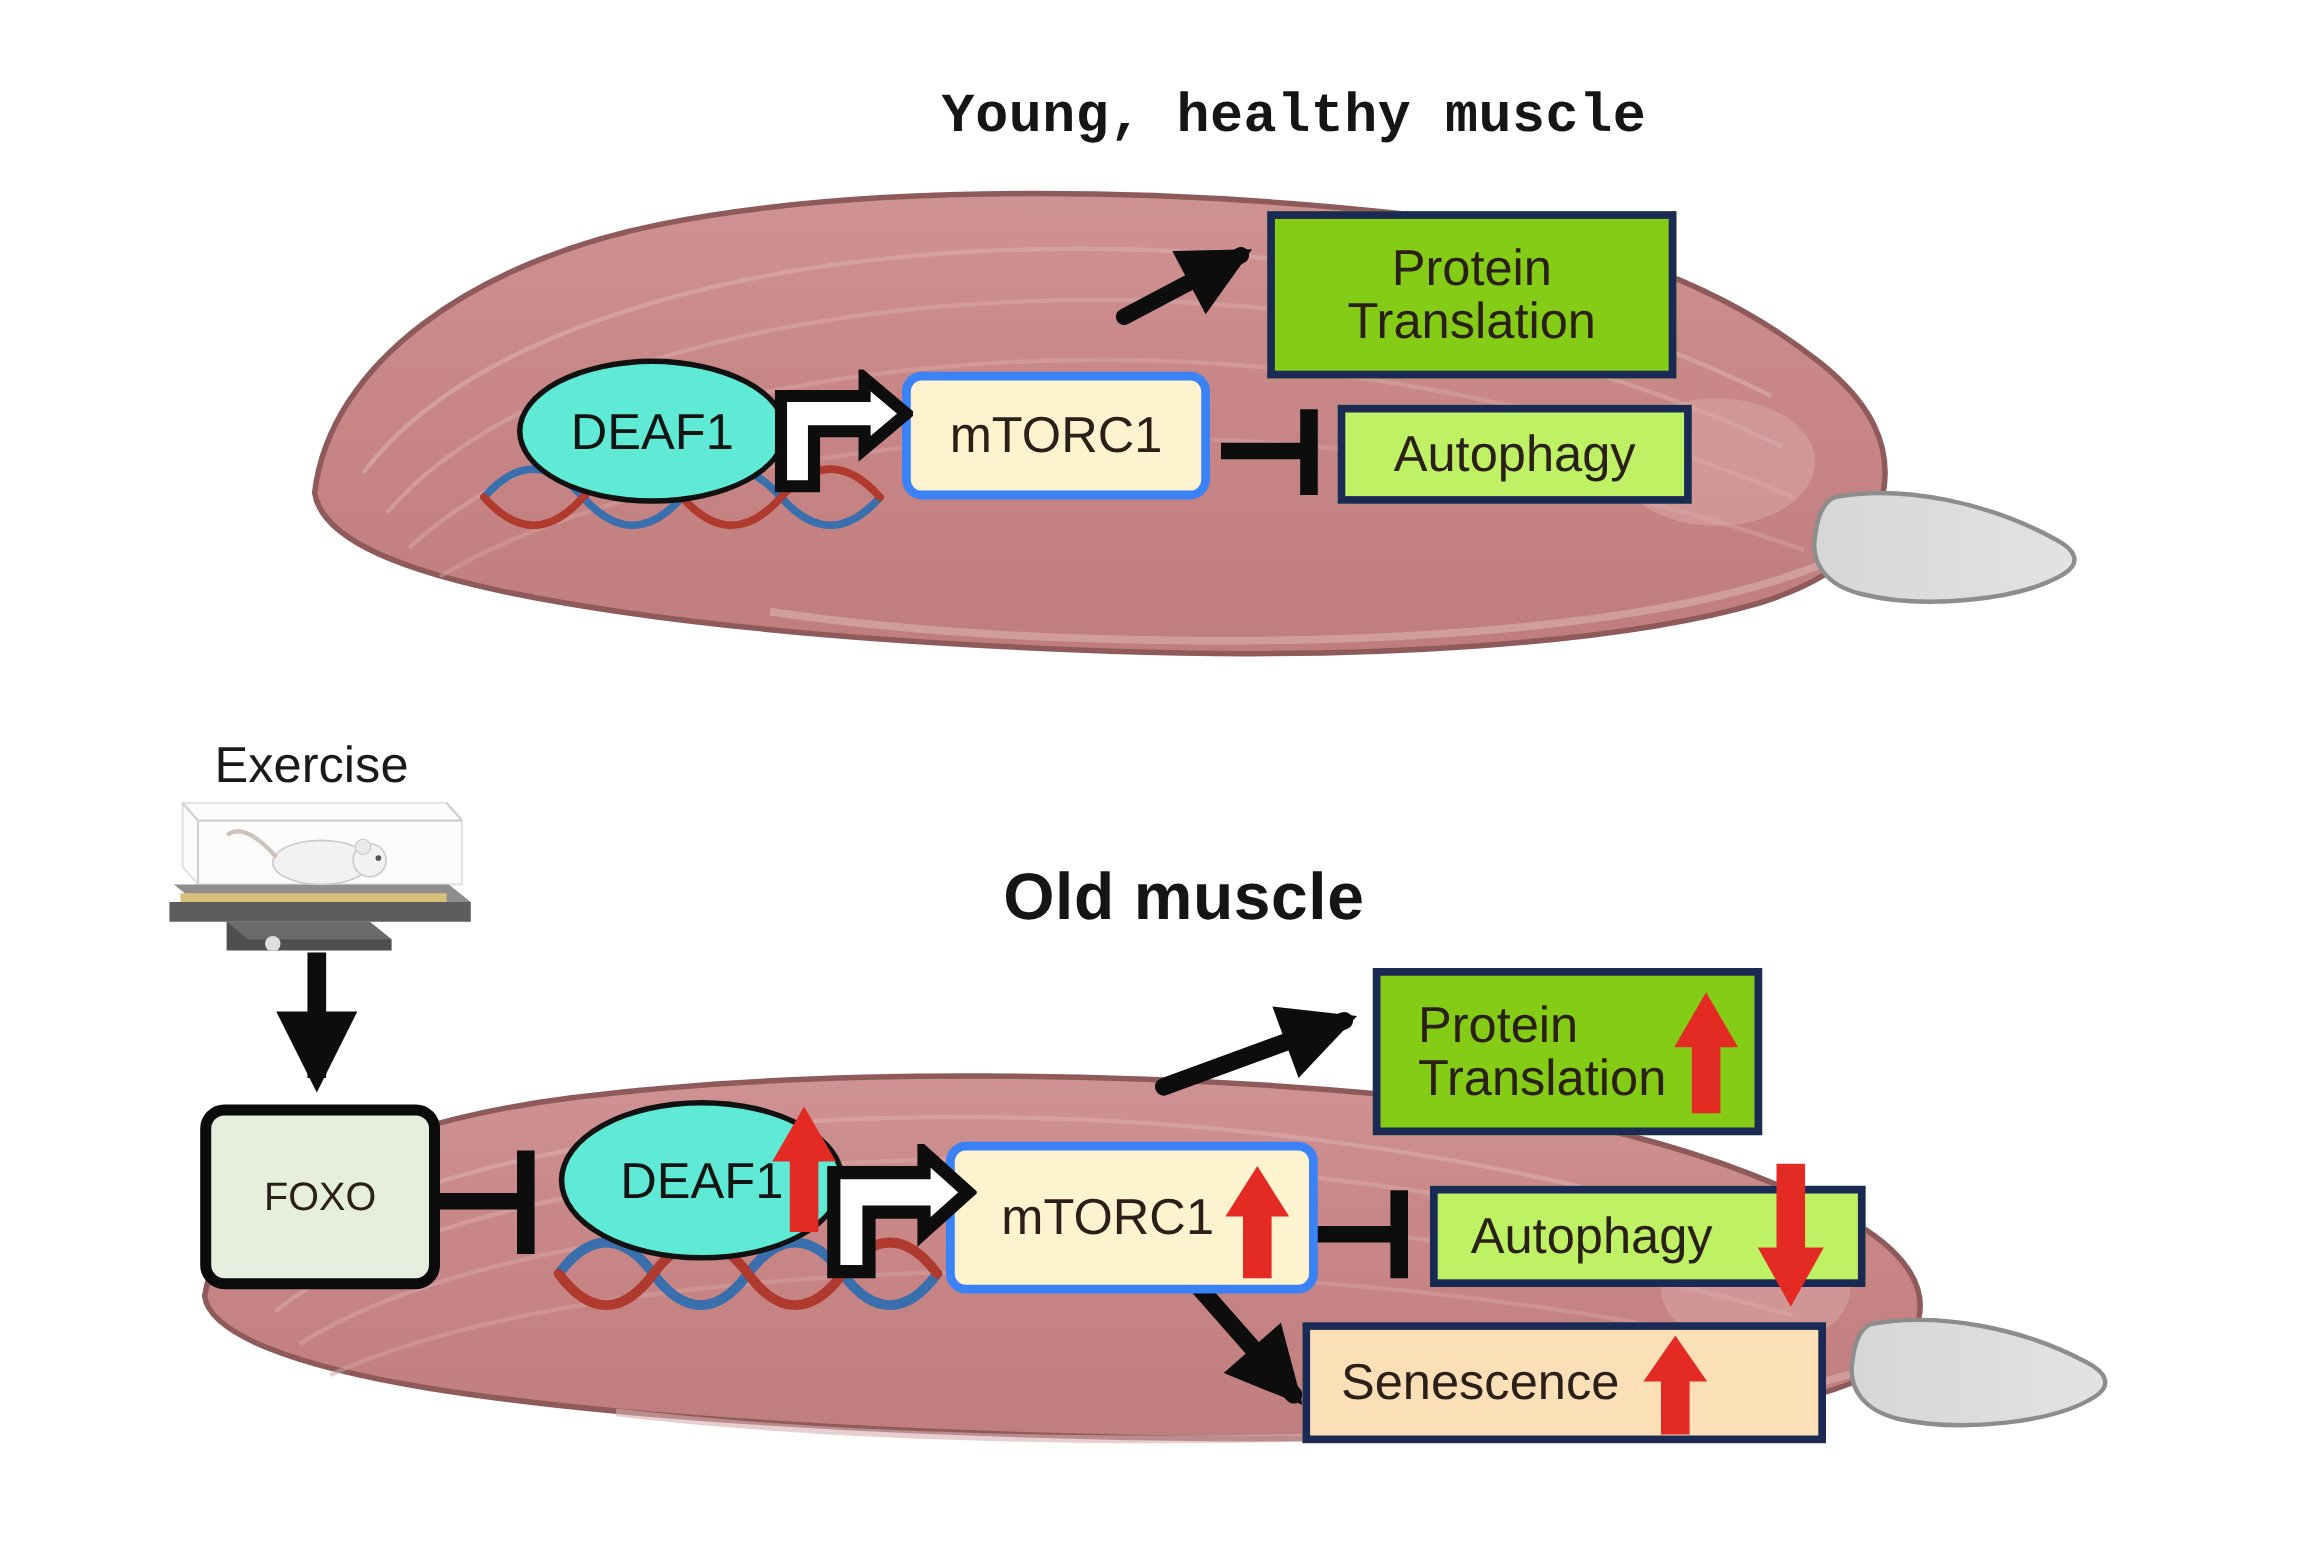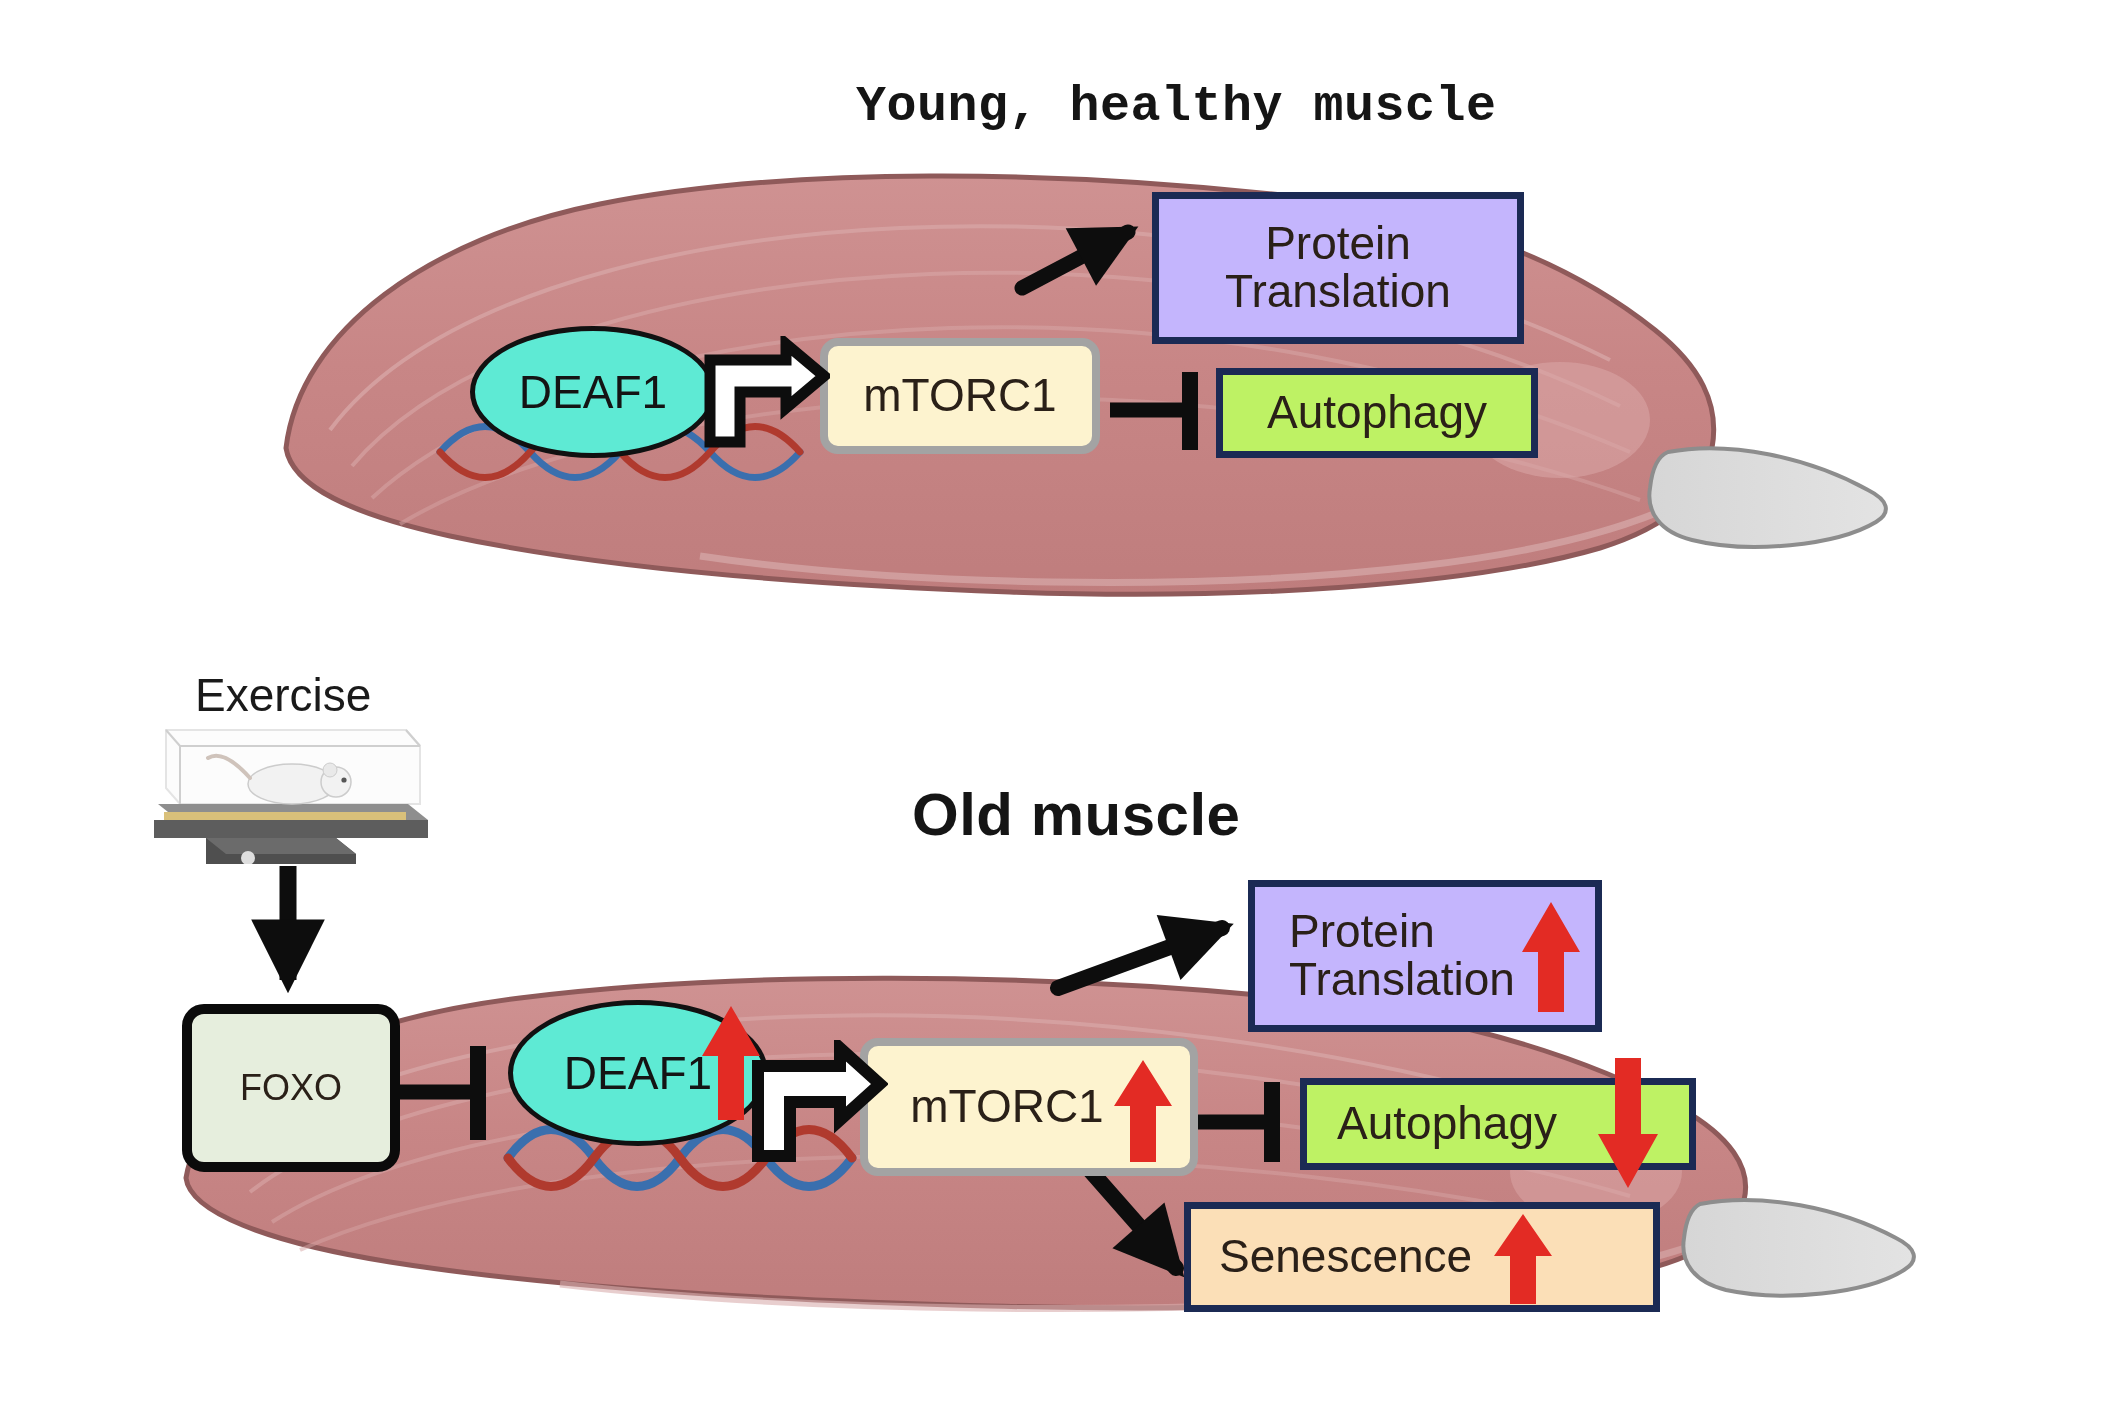--- a/index.html
+++ b/index.html
@@ -33,25 +33,25 @@
     display: flex; align-items: center; justify-content: center;
     text-align: center;
     color: #2a2018;
     line-height: 1.04;
     white-space: pre-line;
   }
   .node .lbl { position: relative; z-index: 2; }
 
   .box-navy {
     border: 7px solid #1b2a54;
-    background: #c4b5fd;
+    background: #84cc16;
     font-size: 46px;
   }
   .box-mtor {
-    border: 8px solid #a3a3a3;
+    border: 8px solid #3b82f6;
     border-radius: 18px;
     background: #fdf3cf;
     font-size: 46px;
   }
   .box-green {
     border: 7px solid #1b2a54;
     background: #bef264;
     font-size: 46px;
   }
   .box-orange {

